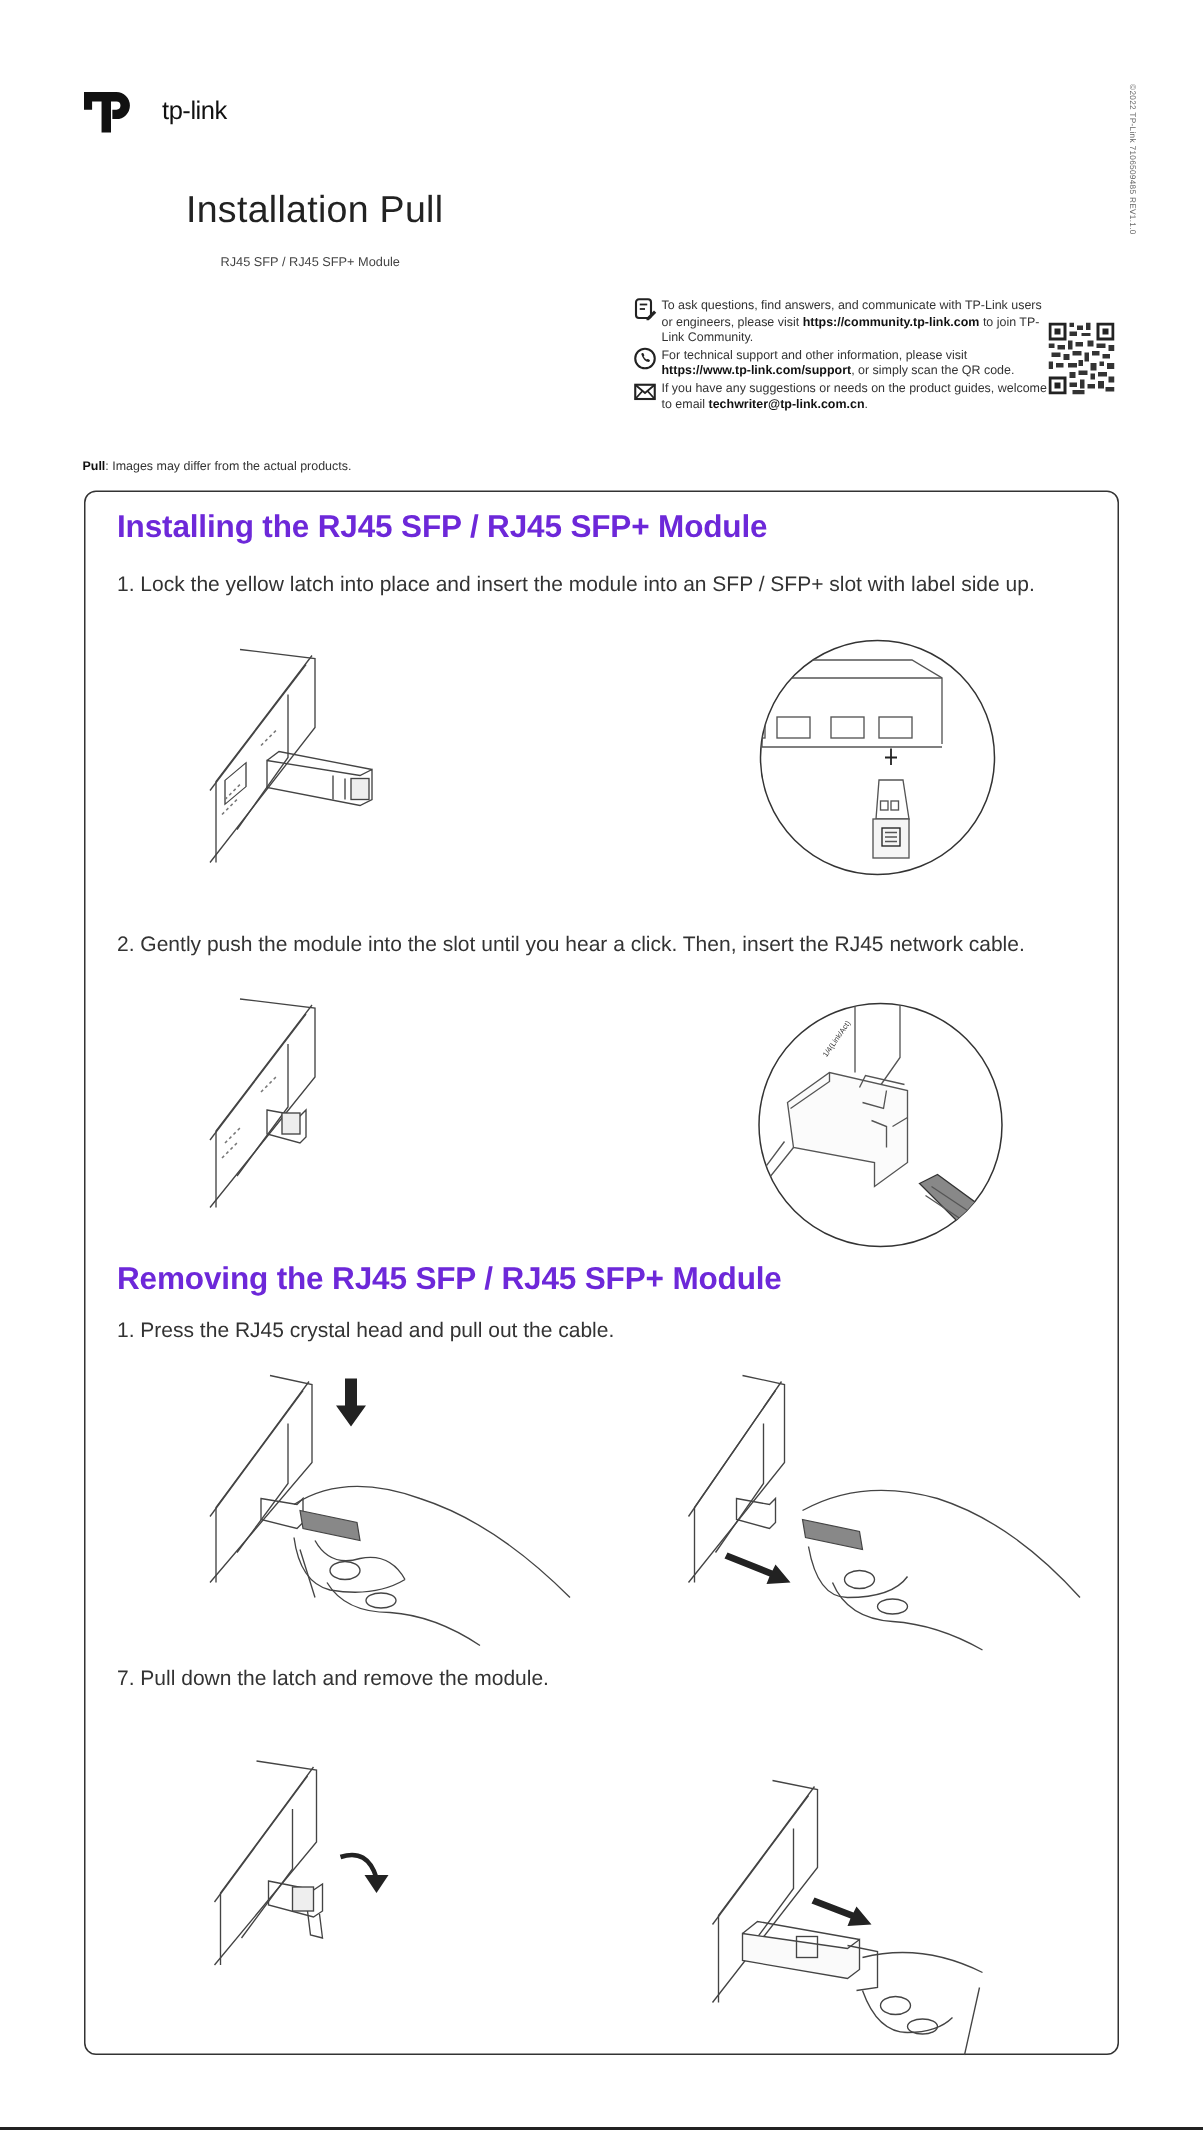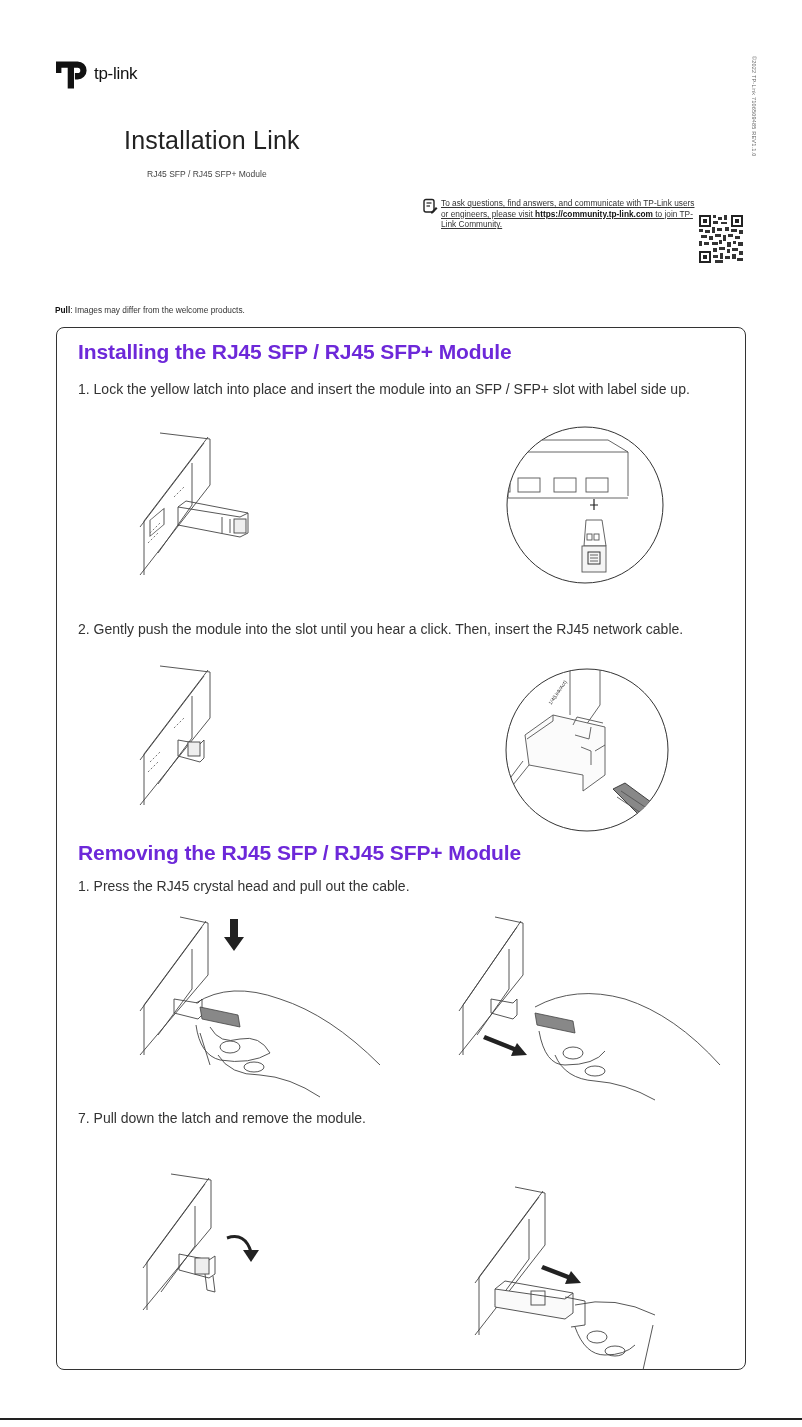--- a/index.html
+++ b/index.html
@@ -4,30 +4,30 @@
 <style>
   * { box-sizing: border-box; margin: 0; padding: 0; }
   html, body { width: 802px; height: 1427px; background: #ffffff; overflow: hidden; }
   body { position: relative; font-family: "Liberation Sans", sans-serif; color: #1a1a1a; }
 
   .abs { position: absolute; }
 
   
   .logo { left: 56px; top: 54px; width: 110px; height: 40px; display: flex; align-items: center; }
   .logo svg { width: 36px; height: 36px; }
-  .logo-text { font-size: 17px; font-weight: 400; letter-spacing: -0.3px; margin-left: 2px; color: #111; }
+  .logo-text { font-size: 17px; font-weight: 400; letter-spacing: -0.3px; margin-left: 16px; color: #111; }
 
   .doc-title { left: 124px; top: 126px; font-size: 25px; font-weight: 300; color: #222; letter-spacing: 0.2px; }
   .doc-subtitle { left: 147px; top: 169px; font-size: 8.5px; color: #444; }
 
   .vertical-code { left: 745px; top: 56px; width: 14px; height: 100px; }
   .vertical-code span { display: block; transform: rotate(90deg); transform-origin: left top; position: absolute; left: 12px; top: 0; white-space: nowrap; font-size: 5.5px; color: #666; letter-spacing: 0.2px; }
 
   
-  .support { left: 422px; top: 198px; width: 280px; font-size: 8.3px; line-height: 10.6px; color: #333; text-decoration: underline; }
+  .support { left: 422px; top: 198px; width: 280px; font-size: 8.3px; line-height: 10.6px; color: #333; }
   .support-row { display: flex; align-items: flex-start; margin-bottom: 1px; }
   .support-row .ico { width: 16px; height: 16px; flex: 0 0 16px; margin-right: 3px; margin-top: 0px; }
   .support-row .txt b { font-weight: 700; color: #111; }
   .qr { left: 699px; top: 215px; width: 44px; height: 48px; }
 
   .note { left: 55px; top: 305px; font-size: 8.3px; color: #333; }
   .note b { font-weight: 700; color: #111; }
 
   
   .frame { left: 56px; top: 327px; width: 690px; height: 1043px; border: 1.6px solid #333; border-radius: 8px; }
@@ -43,37 +43,55 @@
 </head>
 <body>
 
 <div class="abs logo">
   <svg viewBox="0 0 40 40">
     <path d="M14 6 h10 a10 10 0 0 1 0 20 h-3 v-7 h3 a3 3 0 0 0 0 -6 h-4 v23 h-7 v-23 h-7 v6 h-6 v-13 z" fill="#111"></path>
   </svg>
   <span class="logo-text">tp-link</span>
 </div>
 
-<div class="abs doc-title">Installation Link</div>
+<div class="abs doc-title">Installation Pull</div>
 <div class="abs doc-subtitle">RJ45 SFP / RJ45 SFP+ Module</div>
 
 <div class="abs vertical-code">
   <span>©2022 TP-Link  7106509485  REV1.1.0</span>
 </div>
 
 <div class="abs support">
   <div class="support-row">
     <svg class="ico" viewBox="0 0 16 16">
       <rect x="2" y="1.5" width="10" height="12.5" rx="2" fill="none" stroke="#222" stroke-width="1.4"></rect>
       <line x1="4.5" y1="5" x2="9.5" y2="5" stroke="#222" stroke-width="1.2"></line>
       <line x1="4.5" y1="8" x2="8" y2="8" stroke="#222" stroke-width="1.2"></line>
       <path d="M9 14 l5 -5 l1.5 1.5 l-5 5 h-1.5z" fill="#222"></path>
     </svg>
     <div class="txt">
       <span>To ask questions, find answers, and communicate with TP-Link users or engineers, please visit </span><b>https://community.tp-link.com</b><span> to join TP-Link Community.</span>
+    </div>
+  </div>
+  <div class="support-row">
+    <svg class="ico" viewBox="0 0 16 16">
+      <circle cx="8" cy="8" r="6.5" fill="none" stroke="#222" stroke-width="1.4"></circle>
+      <path d="M5.5 5 q0.5 -1 1.3 -0.6 l0.7 1.2 q0.2 0.5 -0.4 0.9 q0.6 1.5 2 2.2 q0.4 -0.6 0.9 -0.4 l1.2 0.7 q0.4 0.8 -0.6 1.3 q-3.5 0 -5.1 -5.3z" fill="#222"></path>
+    </svg>
+    <div class="txt">
+      <span>For technical support and other information, please visit </span><b>https://www.tp-link.com/support</b><span>, or simply scan the QR code.</span>
+    </div>
+  </div>
+  <div class="support-row">
+    <svg class="ico" viewBox="0 0 16 16">
+      <rect x="1.5" y="3.5" width="13" height="9.5" fill="none" stroke="#222" stroke-width="1.4"></rect>
+      <path d="M1.5 3.5 L8 9 L14.5 3.5 M1.5 13 L6 8 M14.5 13 L10 8" fill="none" stroke="#222" stroke-width="1.2"></path>
+    </svg>
+    <div class="txt">
+      <span>If you have any suggestions or needs on the product guides, welcome to email </span><b>techwriter@tp-link.com.cn</b><span>.</span>
     </div>
   </div>
 </div>
 
 <div class="abs qr">
   <svg viewBox="0 0 44 48" width="44" height="48">
     <rect x="0" y="0" width="12" height="12" fill="#222"></rect>
       <rect x="2" y="2" width="8" height="8" fill="#fff"></rect>
       <rect x="4" y="4" width="4" height="4" fill="#222"></rect>
     <rect x="32" y="0" width="12" height="12" fill="#222"></rect>
@@ -117,21 +135,21 @@
         <rect x="21" y="38" width="3" height="6"></rect>
         <rect x="26" y="41" width="5" height="3"></rect>
         <rect x="33" y="39" width="4" height="5"></rect>
         <rect x="38" y="43" width="6" height="3"></rect>
         <rect x="16" y="45" width="8" height="3"></rect>
     </g>
   </svg>
 </div>
 
 <div class="abs note">
-  <b>Pull</b><span>: Images may differ from the welcome products.</span>
+  <b>Pull</b><span>: Images may differ from the actual products.</span>
 </div>
 
 <div class="abs frame"></div>
 
 <div class="abs sec-title" style="left:78px; top:340px;">Installing the RJ45 SFP / RJ45 SFP+ Module</div>
 <div class="abs step" style="left:78px; top:381px;">1. Lock the yellow latch into place and insert the module into an SFP / SFP+ slot with label side up.</div>
 
 <div class="fig" style="left:130px; top:425px; width:140px; height:160px;">
   <svg viewBox="0 0 140 160">
     <g fill="none" stroke="#444" stroke-width="0.9">

